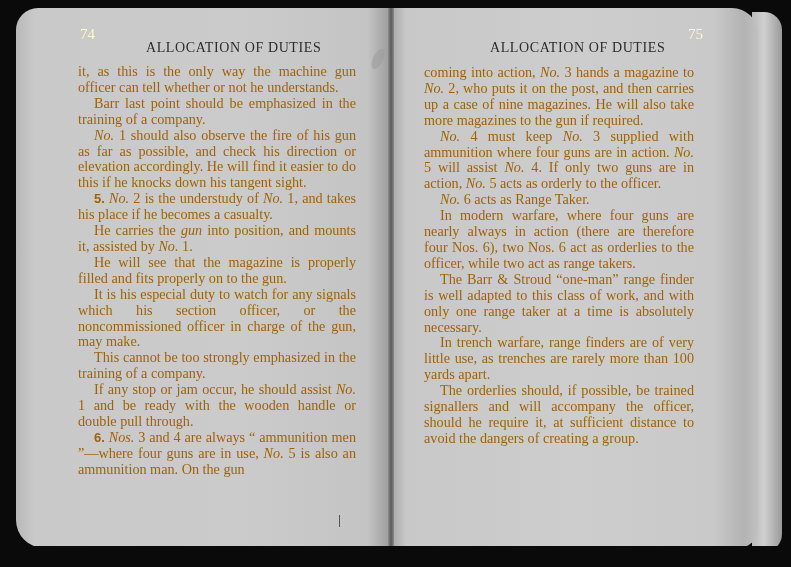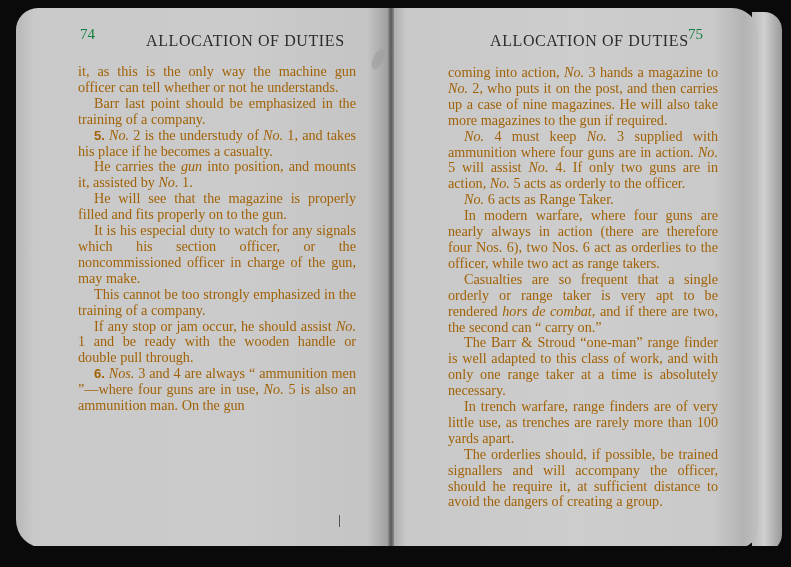--- a/index.html
+++ b/index.html
@@ -27,37 +27,37 @@
   .page-right {
     left: 392px; width: 366px;
     border-radius: 0 26px 20px 0;
     background: linear-gradient(90deg, #a9a9a9 0px, #c8c8c8 14px, #cdcdcd 50%, #c9c9c9 88%, #b3b3b3 96%, #c0c0c0 100%);
   }
   .gutter {
     position: absolute; left: 388px; top: 8px; width: 6px; height: 540px;
     background: linear-gradient(90deg, #8e8e8e, #5a5a5a 50%, #8a8a8a);
   }
   .folio {
-    position: absolute; top: 26px; font-size: 15px; color: #15803d;
+    position: absolute; top: 26px; font-size: 15px; color: #fef9c3;
   }
   .running-head {
-    position: absolute; top: 32px; font-size: 16px; letter-spacing: 0.6px;
+    position: absolute; top: 40px; font-size: 14px; letter-spacing: 0.6px;
     font-variant: small-caps; text-transform: uppercase; color: #2c2c2c;
   }
   .text-block {
     position: absolute; font-size: 14.2px; line-height: 15.9px;
     text-align: justify; color: #a16207;
   }
   .text-block p { margin: 0; text-indent: 16px; }
   .text-block p.noindent { text-indent: 0; }
   .text-block p.section { }
   .text-block b { font-family: "Liberation Sans", "DejaVu Sans", sans-serif; font-size: 13px; }
   .text-block i { font-style: italic; }
   .left-text { left: 78px; top: 64px; width: 278px; }
-  .right-text { left: 448px; top: 65px; width: 270px; }
+  .right-text { left: 424px; top: 65px; width: 270px; }
   .smudge {
     position: absolute; left: 373px; top: 48px; width: 10px; height: 22px;
     background: #9d9d9d; border-radius: 50%; transform: rotate(25deg); opacity: 0.6;
   }
   .tick { position: absolute; left: 339px; top: 515px; width: 1px; height: 12px; background: #555; }
   .bottom-shadow { position: absolute; left: 0; top: 546px; width: 791px; height: 21px; background: #0a0a0a; }
 </style>
 </head>
 <body>
 
@@ -69,33 +69,33 @@
 
 <div class="folio" style="left:80px;">74</div>
 <div class="running-head" style="left:146px;">ALLOCATION OF DUTIES</div>
 
 <div class="running-head" style="left:490px;">ALLOCATION OF DUTIES</div>
 <div class="folio" style="left:688px;text-align:center;">75</div>
 
 <div class="text-block left-text">
     <p class="noindent">it, as this is the only way the machine gun officer can tell whether or not he understands.</p>
     <p>Barr last point should be emphasized in the training of a company.</p>
+    <p><i>No.</i> 1 should also observe the fire of his gun as far as possible, and check his direction or elevation accordingly.  He will find it easier to do this if he knocks down his tangent sight.</p>
     <p class="section"><b>5.</b> <i>No.</i> 2 is the understudy of <i>No.</i> 1, and takes his place if he becomes a casualty.</p>
     <p>He carries the <i>gun</i> into position, and mounts it, assisted by <i>No.</i> 1.</p>
     <p>He will see that the magazine is properly filled and fits properly on to the gun.</p>
     <p>It is his especial duty to watch for any signals which his section officer, or the noncommissioned officer in charge of the gun, may make.</p>
     <p>This cannot be too strongly emphasized in the training of a company.</p>
     <p>If any stop or jam occur, he should assist <i>No.</i> 1 and be ready with the wooden handle or double pull through.</p>
     <p class="section"><b>6.</b> <i>Nos.</i> 3 and 4 are always “ ammunition men ”—where four guns are in use, <i>No.</i> 5 is also an ammunition man.  On the gun</p>
   </div>
 <div class="text-block right-text">
     <p class="noindent">coming into action, <i>No.</i> 3 hands a magazine to <i>No.</i> 2, who puts it on the post, and then carries up a case of nine magazines.  He will also take more magazines to the gun if required.</p>
     <p><i>No.</i> 4 must keep <i>No.</i> 3 supplied with ammunition where four guns are in action. <i>No.</i> 5 will assist <i>No.</i> 4.  If only two guns are in action, <i>No.</i> 5 acts as orderly to the officer.</p>
     <p><i>No.</i> 6 acts as Range Taker.</p>
     <p>In modern warfare, where four guns are nearly always in action (there are therefore four Nos. 6), two Nos. 6 act as orderlies to the officer, while two act as range takers.</p>
-    <p>Casualties are so frequent that a single orderly or range taker is very apt to be rendered <i>hors de combat</i>, and if there are two, the second can “ carry on.”</p>
     <p>The Barr &amp; Stroud “one-man” range finder is well adapted to this class of work, and with only one range taker at a time is absolutely necessary.</p>
     <p>In trench warfare, range finders are of very little use, as trenches are rarely more than 100 yards apart.</p>
     <p>The orderlies should, if possible, be trained signallers and will accompany the officer, should he require it, at sufficient distance to avoid the dangers of creating a group.</p>
   </div>
 
 <div class="tick"></div>
 <div class="bottom-shadow"></div>
 
 </body></html>

